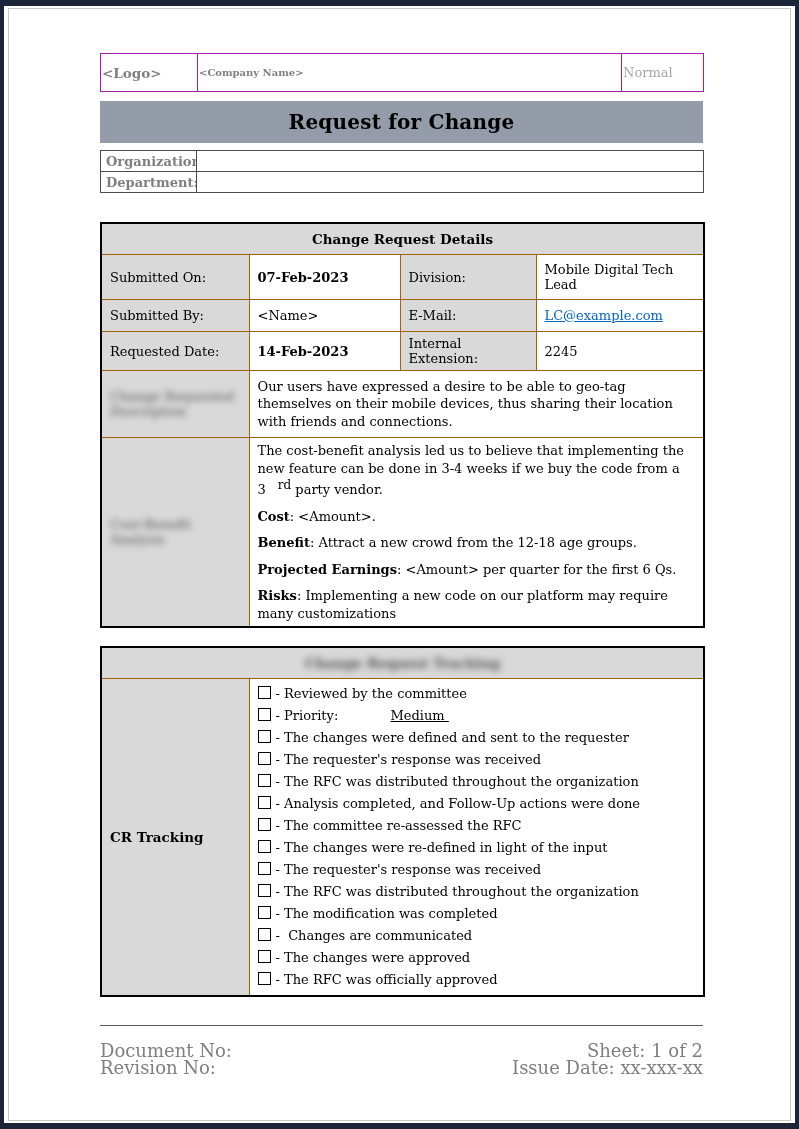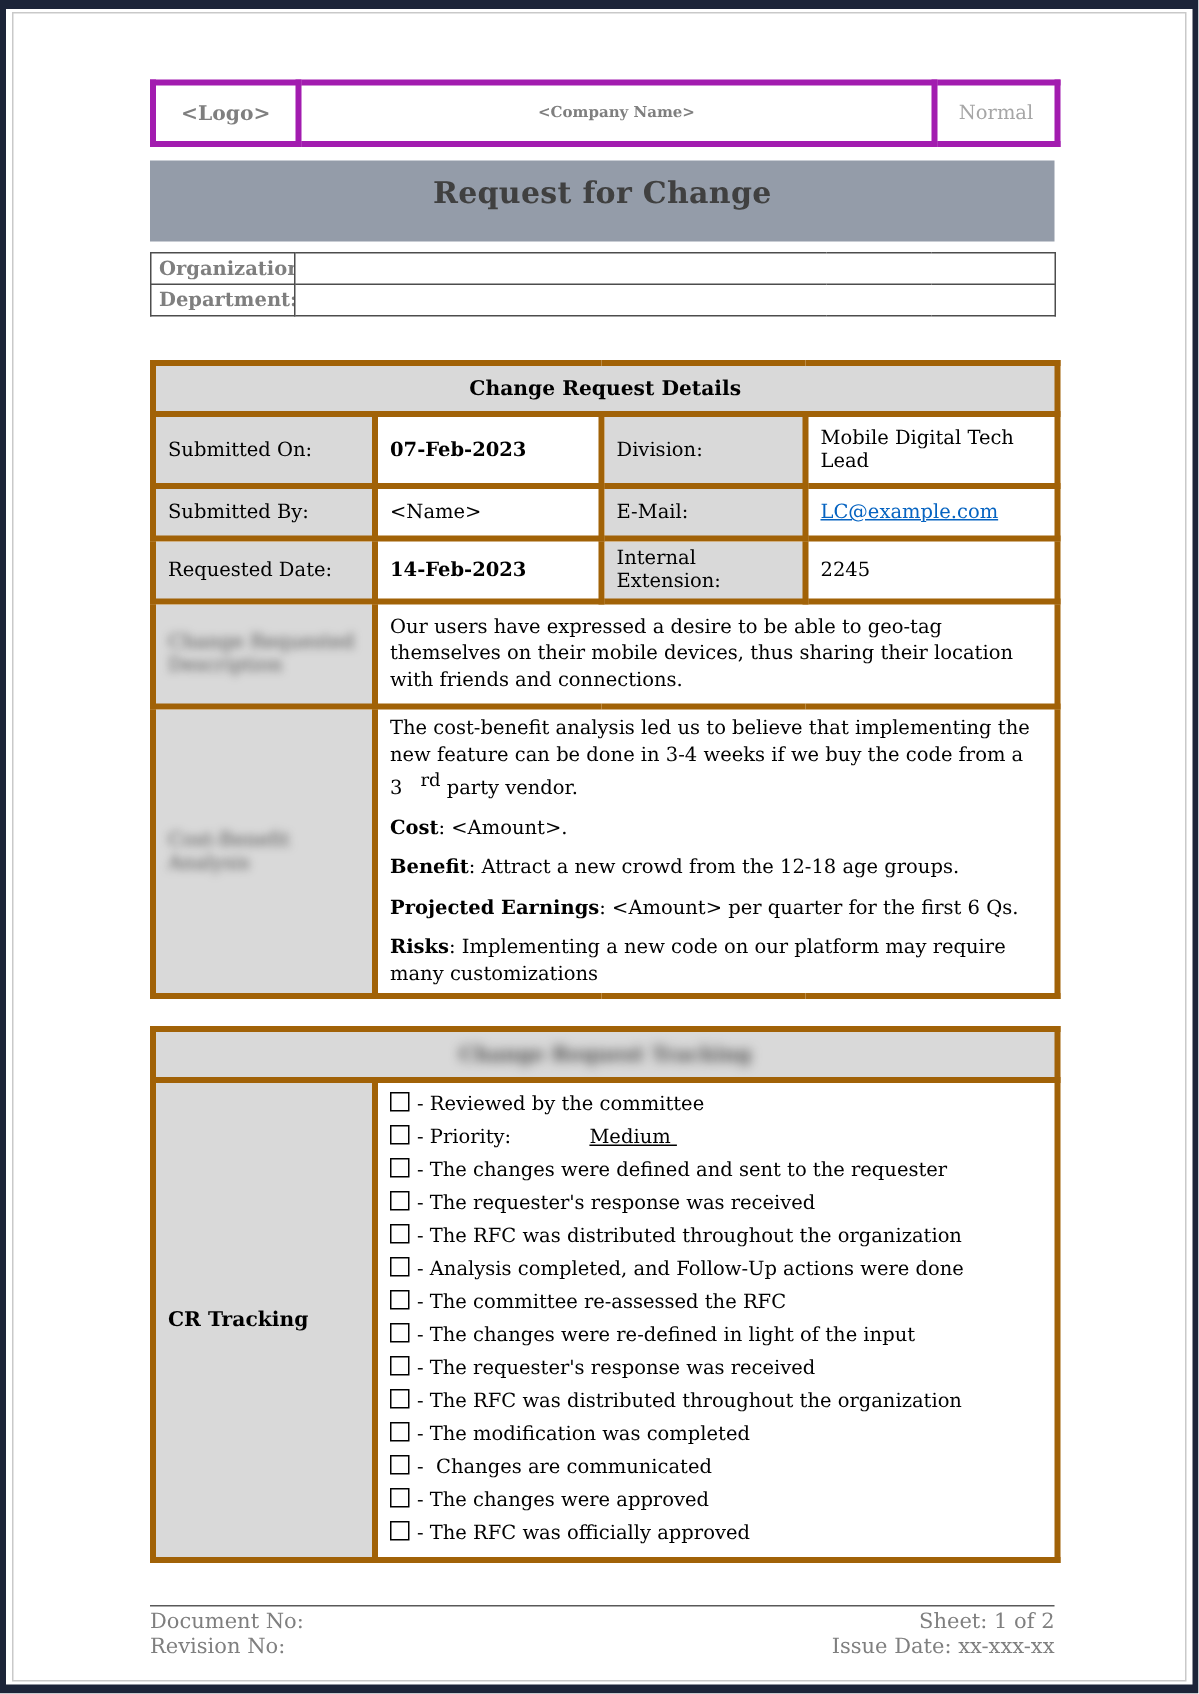--- a/index.html
+++ b/index.html
@@ -7,36 +7,36 @@
 
   
   .frame-outer{position:absolute;inset:0;border-top:6px solid #1C2438;border-bottom:6px solid #1C2438;
     border-left:4px solid #1C2438;border-right:4px solid #1C2438;pointer-events:none;z-index:9;}
   .frame-inner{position:absolute;inset:8px;border:1px solid #C9C9C9;pointer-events:none;z-index:9;}
 
   .content{position:absolute;left:100px;top:53px;width:603px;}
 
   
   .hdr-table{width:100%;border-collapse:collapse;table-layout:fixed;color:#7f7f7f;}
-  .hdr-table td{border:4px solid #a21caf;height:35px;text-align:center;vertical-align:middle;overflow:hidden;}
+  .hdr-table td{border:1px solid #a21caf;height:35px;vertical-align:middle;overflow:hidden;}
   .logo-cell{font-weight:bold;font-size:13.5px;}
   .company-cell{font-weight:bold;font-size:10px;}
   .class-cell{color:#a6a6a6;font-size:13px;font-weight:normal;}
 
-  .banner{margin-top:9px;height:54px;background:#949CA9;color:#404040;font-weight:bold;
+  .banner{margin-top:9px;height:42px;background:#949CA9;color:#000000;font-weight:bold;
     font-size:20px;text-align:center;line-height:42px;letter-spacing:.2px;}
 
   
   .org-table{margin-top:7px;width:100%;border-collapse:collapse;table-layout:fixed;
     color:#7f7f7f;font-size:13px;font-weight:bold;}
   .org-table td{border:1px solid #4d4d4d;height:20px;padding:0 5px;vertical-align:middle;overflow:hidden;}
 
   
   .doc-table{width:100%;border-collapse:collapse;table-layout:fixed;font-size:13px;border:2px solid #000;}
-  .doc-table td{border:4px solid #a16207;padding:4px 8px;vertical-align:middle;overflow:hidden;}
+  .doc-table td{border:1px solid #a16207;padding:4px 8px;vertical-align:middle;overflow:hidden;}
   .thead{background:#D9D9D9;text-align:center;font-weight:bold;font-size:13.5px;height:22px;}
   .lbl{background:#D9D9D9;}
   .b{font-weight:bold;}
   .details{margin-top:29px;}
   .r-subon td{height:36px;}
   .r-subby td{height:23px;margin-left:19px;}
   .r-req td{height:24px;}
   .desc-cell{line-height:17.5px;padding:7px 10px;height:58px;}
   .cb-cell{padding:8px 10px;}
   .cb-cell p{margin:0 0 9px;line-height:17.5px;}
@@ -47,22 +47,22 @@
   a.link{color:#0563C1;text-decoration:underline;cursor:pointer;}
 
   .tracking{margin-top:18px;}
   .track-label{background:#D9D9D9;font-weight:bold;font-size:13.5px;}
   .check-cell{padding:6px 8px 6px 12px;vertical-align:top;}
   .check-line{line-height:22px;white-space:pre-wrap;}
   .cb-box{display:inline-block;width:11px;height:11px;border:1.3px solid #000;
     margin-right:5px;vertical-align:-1px;background:#fff;cursor:pointer;}
   .u{text-decoration:underline;white-space:pre;margin-left:48px;}
 
-  .footer{margin-top:28px;border-top:1px solid #595959;padding-top:2px;display:flex;
-    justify-content:space-between;color:#7f7f7f;font-size:14px;line-height:17px;}
+  .footer{margin-top:28px;border-top:1px solid #595959;padding-top:16px;display:flex;
+    justify-content:space-between;color:#7f7f7f;font-size:18px;line-height:17px;}
   .footer .right{text-align:right;}
 </style>
 </head>
 <body>
 
 <div class="frame-outer"></div>
 <div class="frame-inner"></div>
 
 <div class="content">
 

